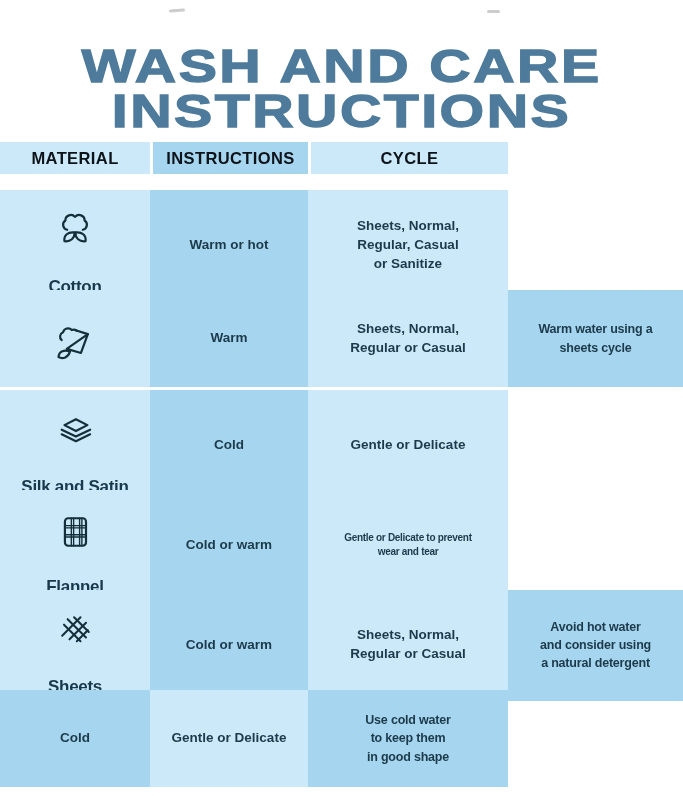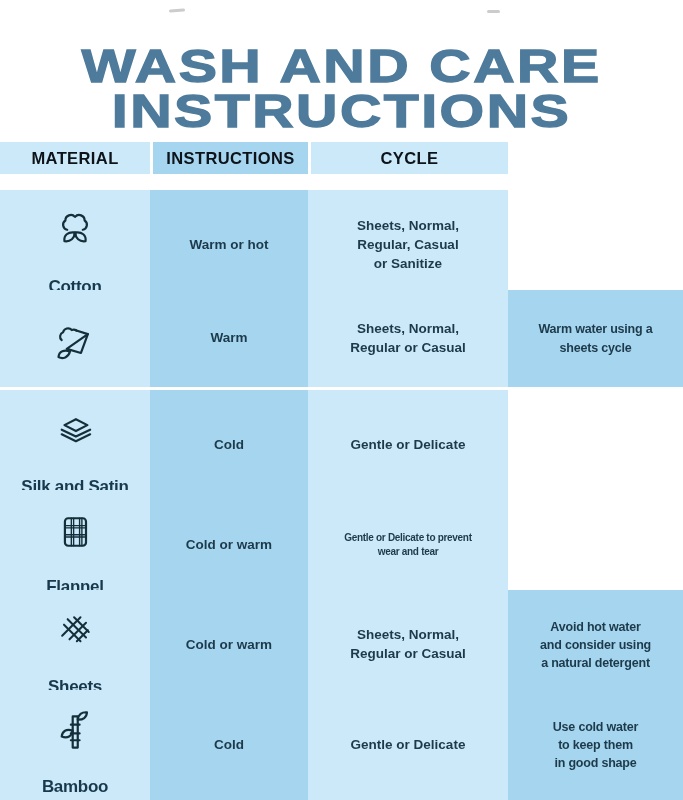--- a/index.html
+++ b/index.html
@@ -142,28 +142,20 @@
               </g>
             </svg></span><div class="mat-label">Sheets</div></div>
         <div class="cell shade-dark temperature-cell">Cold or warm</div>
         <div class="cell shade-light cycle-cell">Sheets, Normal,
 Regular or Casual</div>
         <div class="cell shade-dark instruction-cell">Avoid hot water
 and consider using
 a natural detergent</div>
       </div>
       <div class="row">
-        <div class="cell mat shade-light"><span class="icon"><svg viewBox="0 0 48 48" width="46" height="44">
-              <g fill="none" stroke="var(--icon)" stroke-width="2.4" stroke-linecap="round" stroke-linejoin="round">
-                <path d="M21.5 7v34M27 7v34M21.5 7h5.5M21.5 41h5.5"></path>
-                <path d="M19.5 16h9.5M19.5 25.5h9.5M19.5 33h9.5"></path>
-                <path d="M21.5 22.5c-7-2.5-11.5.5-12 6.5 6.5 2.5 11-.5 12-6.5Z"></path>
-                <path d="M27 10.5c.5-5.5 4.5-8.5 10-8 0 5.5-4.5 8.5-10 8Z"></path>
-              </g>
-            </svg></span><div class="mat-label">Bamboo</div></div>
         <div class="cell shade-dark temperature-cell">Cold</div>
         <div class="cell shade-light cycle-cell">Gentle or Delicate</div>
         <div class="cell shade-dark instruction-cell">Use cold water
 to keep them
 in good shape</div>
       </div>
     </div>
 </div>
 
 </body></html>

